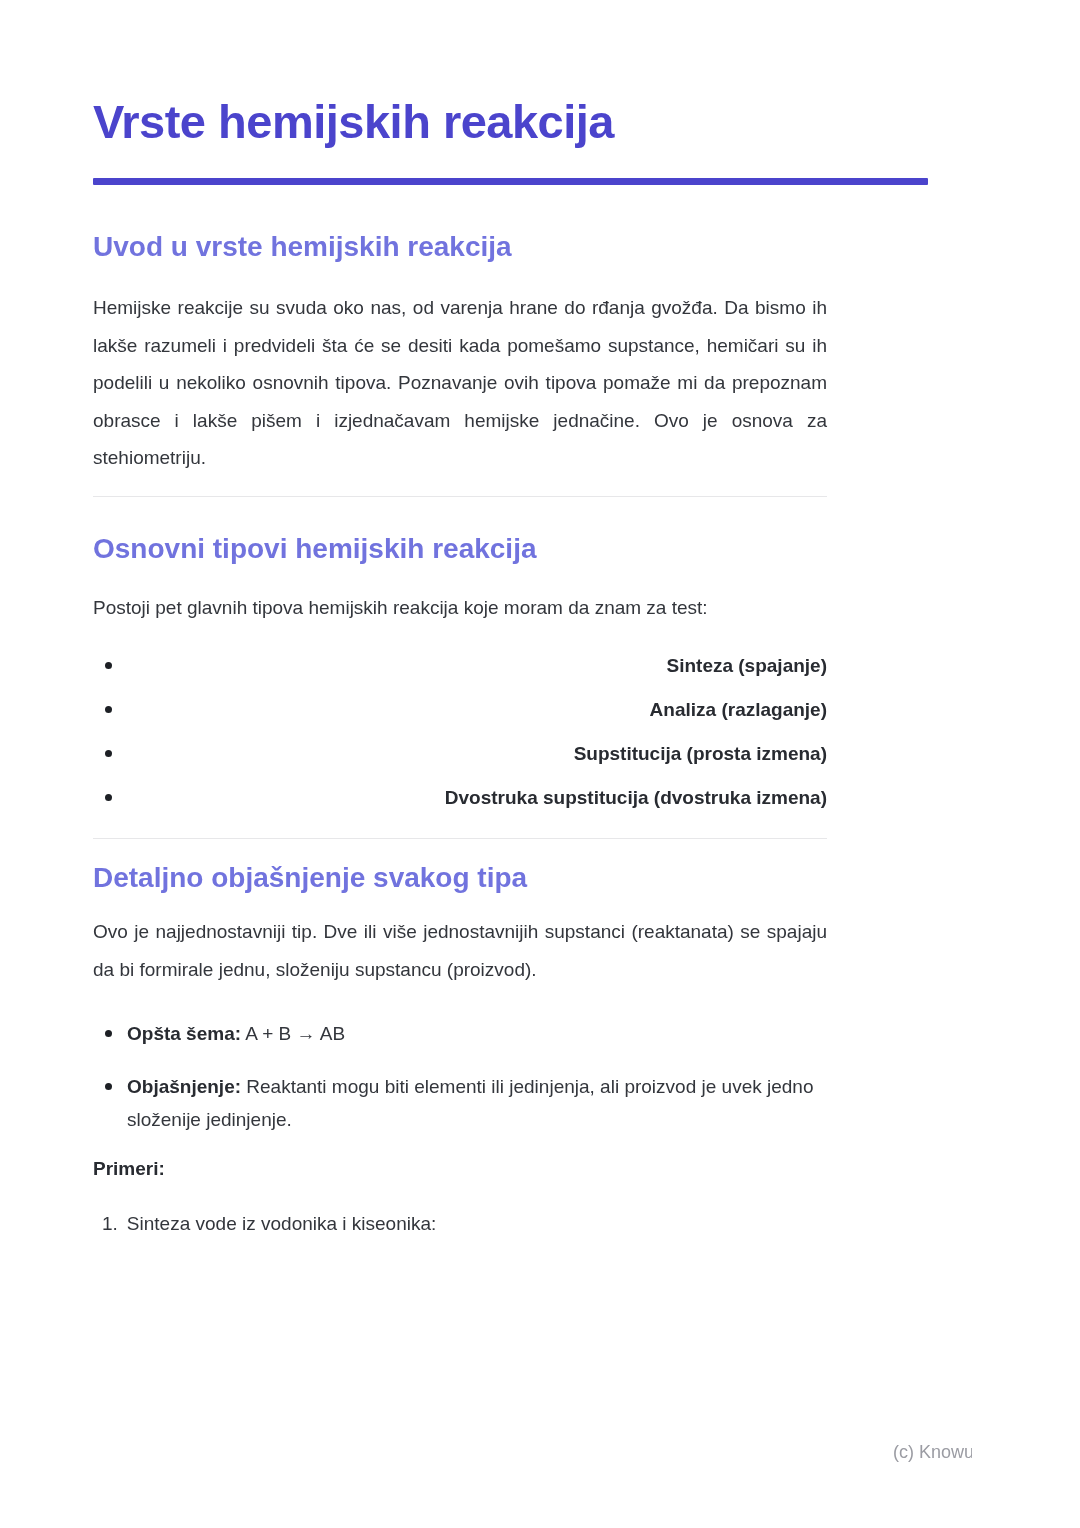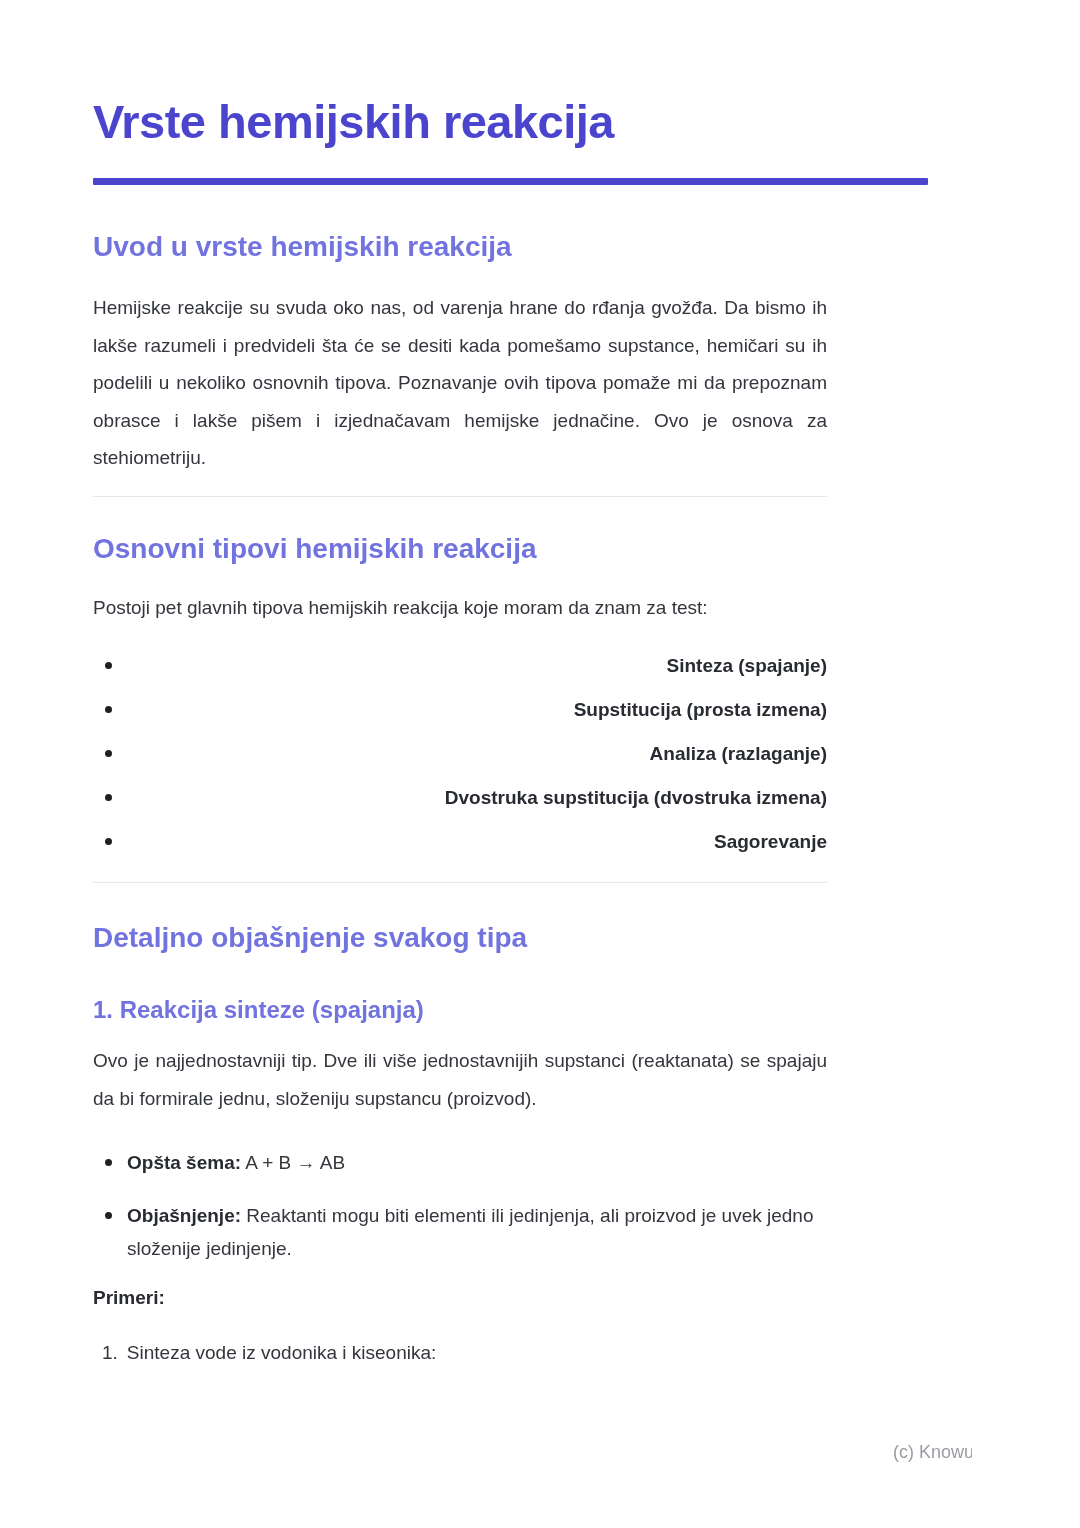--- a/index.html
+++ b/index.html
@@ -46,21 +46,21 @@
     border-radius: 1px;
   }
   h2.section-heading {
     font-size: 28px;
     line-height: 38px;
     font-weight: 700;
     color: #7173DE;
   }
   .h2-intro   { margin-top: 43px; }
   .h2-types   { margin-top: 33px; }
-  .h2-details { margin-top: 36px; }
+  .h2-details { margin-top: 20px; }
   h3.subsection-heading {
     margin-top: 37px;
     font-size: 24px;
     line-height: 32px;
     font-weight: 700;
     color: #7173DE;
   }
   p.body-text {
     font-size: 19px;
     line-height: 37.5px;
@@ -149,32 +149,30 @@
     <h2 class="section-heading h2-intro">Uvod u vrste hemijskih reakcija</h2>
     <p class="body-text p-intro">Hemijske reakcije su svuda oko nas, od varenja hrane do rđanja gvožđa. Da bismo ih lakše razumeli i predvideli šta će se desiti kada pomešamo supstance, hemičari su ih podelili u nekoliko osnovnih tipova. Poznavanje ovih tipova pomaže mi da prepoznam obrasce i lakše pišem i izjednačavam hemijske jednačine. Ovo je osnova za stehiometriju.</p>
 
     <div class="divider divider-1"></div>
 
     <h2 class="section-heading h2-types">Osnovni tipovi hemijskih reakcija</h2>
     <p class="body-text p-lead">Postoji pet glavnih tipova hemijskih reakcija koje moram da znam za test:</p>
 
     <ul class="bullet-list type-list">
       <li>Sinteza (spajanje)</li>
+      <li>Analiza (razlaganje)</li>
       <li>Supstitucija (prosta izmena)</li>
-      <li>Analiza (razlaganje)</li>
       <li>Dvostruka supstitucija (dvostruka izmena)</li>
-      <li>Sagorevanje</li>
     </ul>
 
 
     <div class="divider divider-2"></div>
 
     <h2 class="section-heading h2-details">Detaljno objašnjenje svakog tipa</h2>
 
-    <h3 class="subsection-heading">1. Reakcija sinteze (spajanja)</h3>
     <p class="body-text p-syn">Ovo je najjednostavniji tip. Dve ili više jednostavnijih supstanci (reaktanata) se spajaju da bi formirale jednu, složeniju supstancu (proizvod).</p>
 
     <ul class="bullet-list syn-list">
       <li><span class="b">Opšta šema:</span> <span>A + B → AB</span></li>
       <li><span class="b">Objašnjenje:</span> <span>Reaktanti mogu biti elementi ili jedinjenja, ali proizvod je uvek jedno složenije jedinjenje.</span></li>
     </ul>
 
     <p class="examples-label">Primeri:</p>
 
     <div class="example-item"><span class="num">1.</span><span>Sinteza vode iz vodonika i kiseonika:</span></div>

